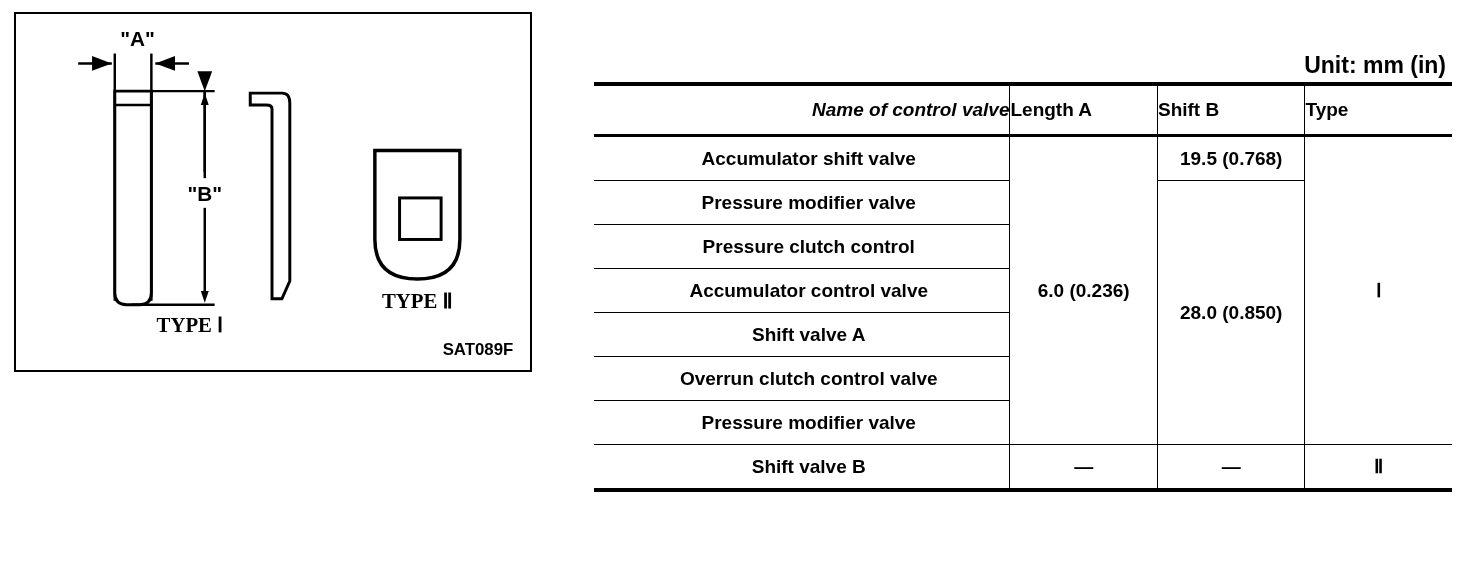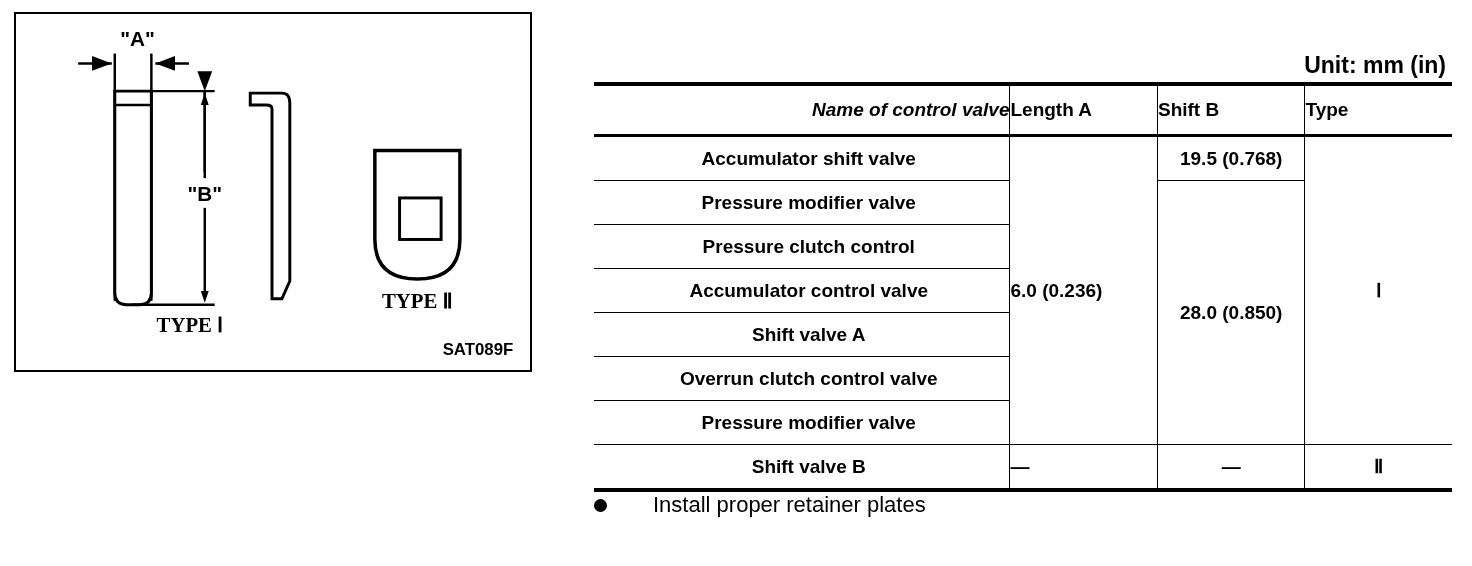--- a/index.html
+++ b/index.html
@@ -95,21 +95,21 @@
     border-bottom: 3px solid #000;
     text-align: left;
   }
   #spec-table td:first-child, #spec-table th:first-child {
     border-left: none;
   }
   #spec-table td:last-child, #spec-table th:last-child {
     border-right: none;
   }
   .col-name { width: 400px; text-align: center; padding-left: 14px !important; }
-  .col-a    { width: 146px; }
+  .col-a    { width: 146px; text-align: center; }
   .col-b    { width: 146px; text-align: center; }
   .col-type { width: 146px; text-align: center; }
   .type-num { font-family: "Liberation Serif", serif; font-weight: bold; font-size: 20px; }
   .dash { font-size: 20px; }
 
   #install-note {
     position: absolute;
     left: 16px;
     top: 492px;
     display: flex;
@@ -219,18 +219,14 @@
       </tr>
       <tr>
         <td class="col-name">Shift valve B</td>
         <td class="col-a dash">—</td>
         <td class="col-b dash">—</td>
         <td class="col-type type-num">Ⅱ</td>
       </tr>
     </tbody>
   </table>
 
-  <div id="install-note">
-    <span id="install-bullet"></span>
-    <span>Install proper retainer plates</span>
-  </div>
 
 </div>
 
 </body></html>

